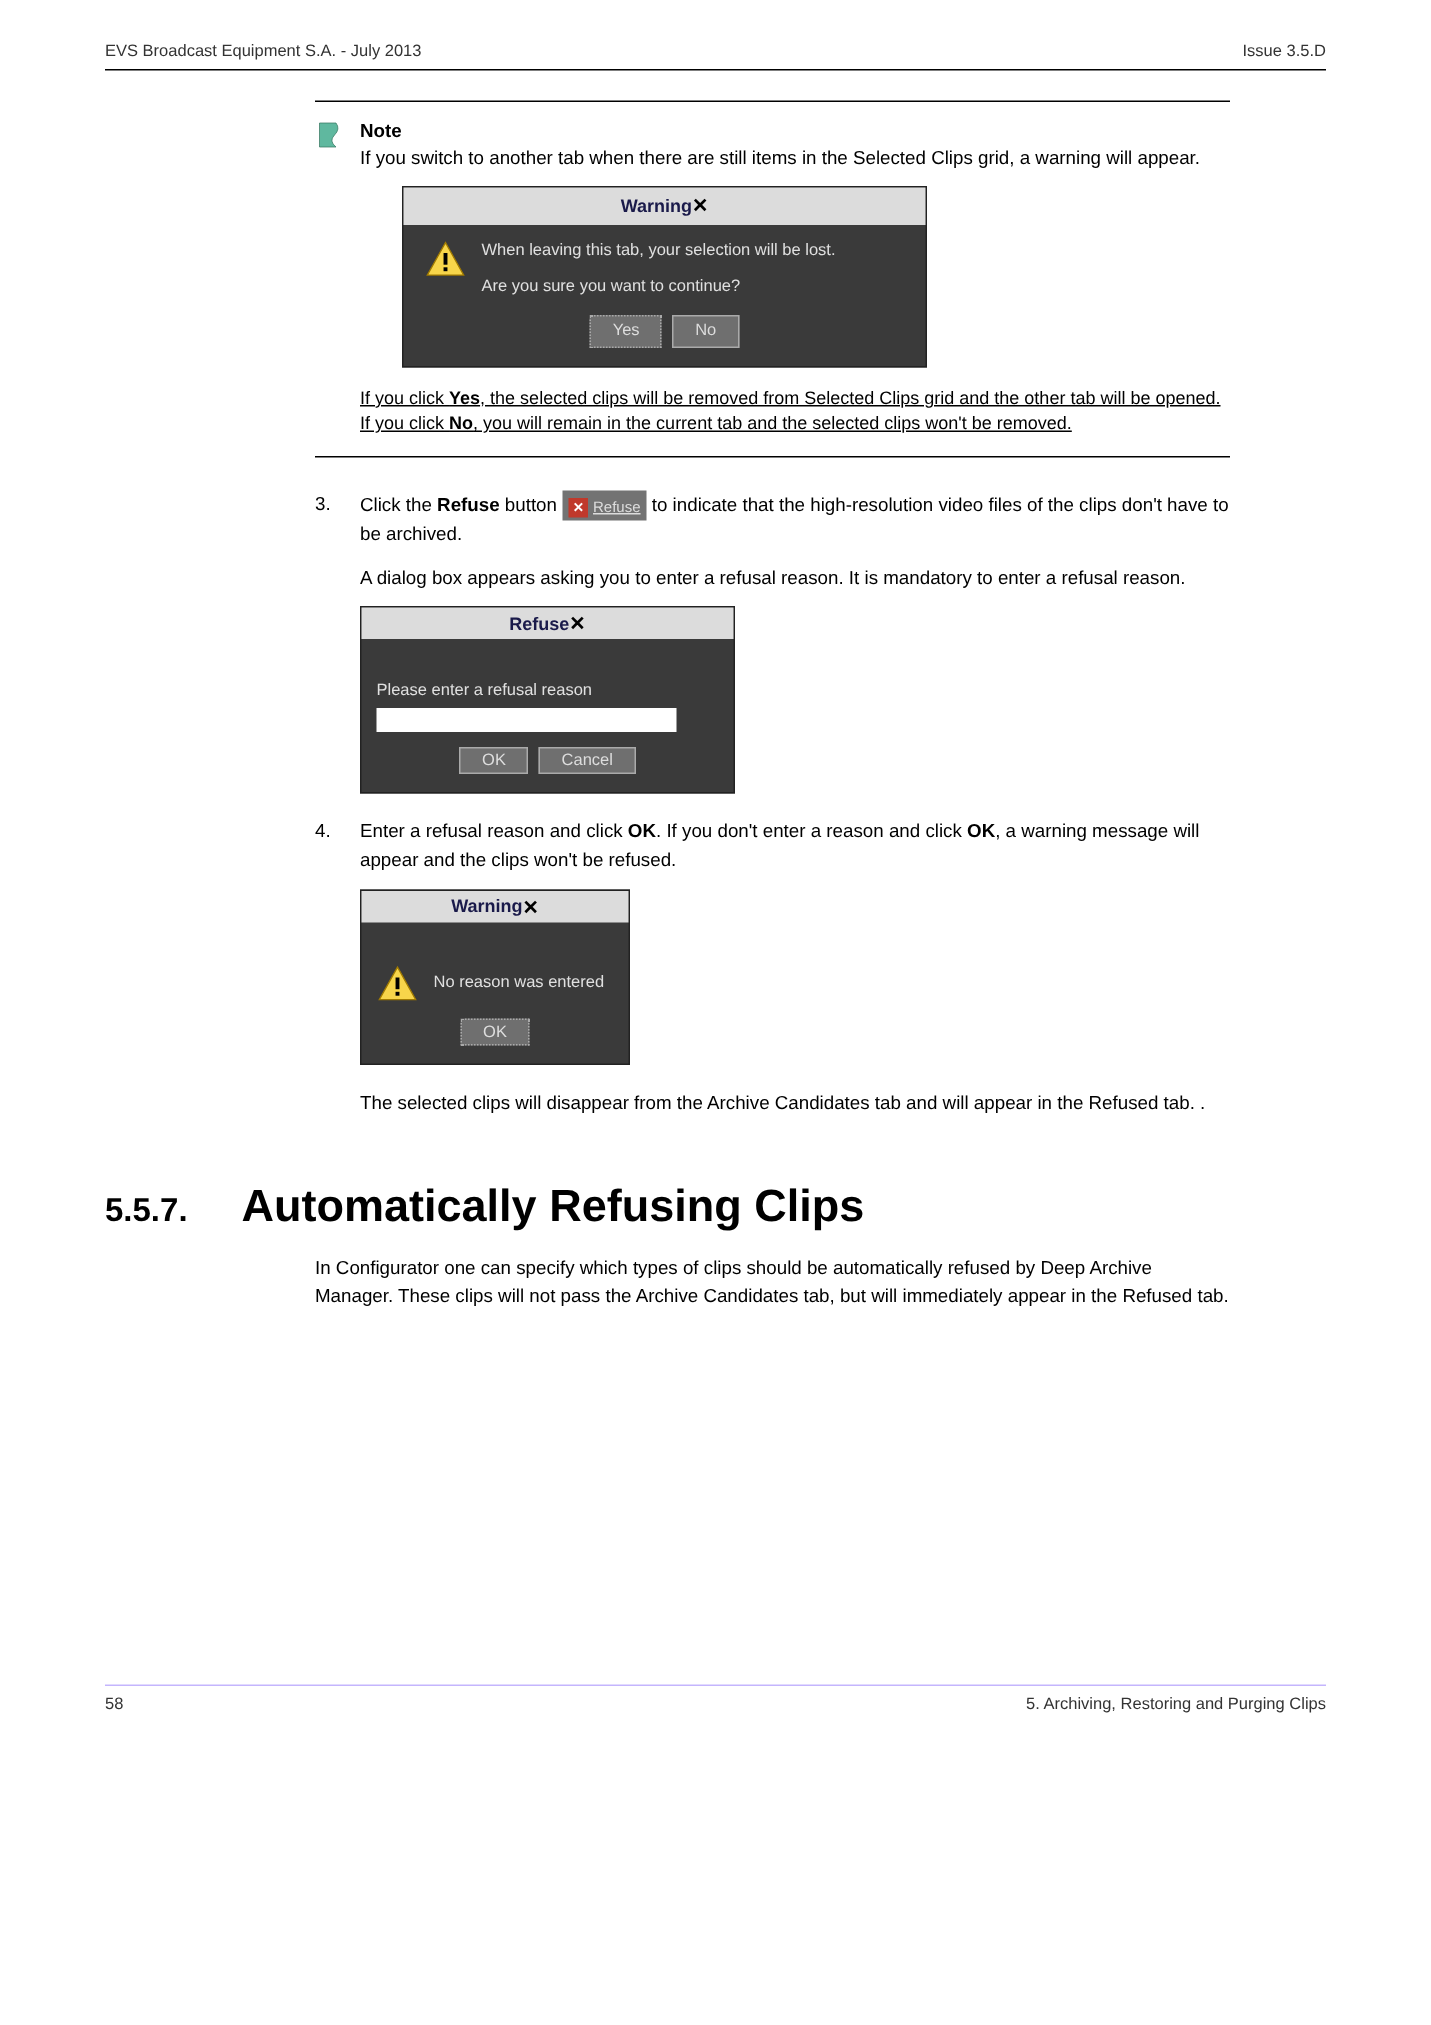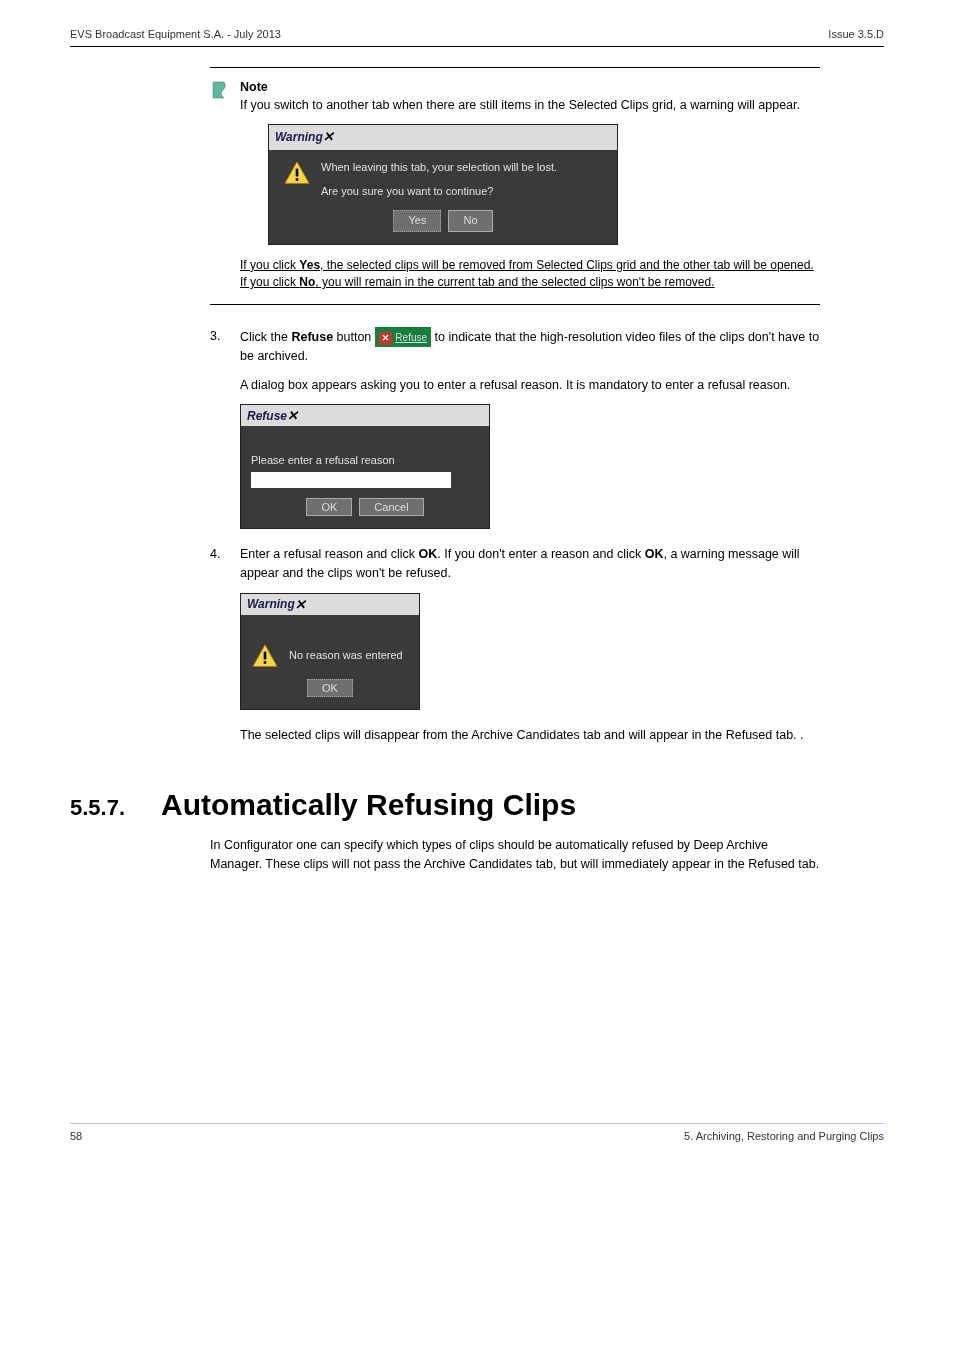--- a/index.html
+++ b/index.html
@@ -56,23 +56,22 @@
     border: 1px solid #222;
     display: inline-block;
   }
   .dialog-title {
     background: #dcdcdc;
     color: #1a1a4a;
     font-weight: bold;
     font-size: 12px;
     padding: 3px 6px;
     display: flex;
-    justify-content: flex-start;
+    justify-content: center;
     align-items: center;
-    font-style: italic;
   }
   .dialog-title .close {
     font-weight: bold;
     font-size: 13px;
     color: #000;
   }
   .dialog-body {
     padding: 10px 14px 12px 14px;
   }
   .dlg-row1 { display: flex; gap: 10px; align-items: flex-start; }
@@ -103,21 +102,21 @@
     display: flex;
     gap: 14px;
     font-size: 12.5px;
     line-height: 1.5;
     margin-bottom: 10px;
   }
   .step-num { width: 16px; flex-shrink: 0; }
   .step-body { flex: 1; }
   .inline-btn {
     display: inline-block;
-    background: #15803d;
+    background: #737373;
     padding: 1px 4px;
     vertical-align: middle;
   }
   .inline-btn .x {
     background: #c0392b;
     color: #fff;
     font-size: 9px;
     font-weight: bold;
     padding: 0 3px;
     display: inline-block;

